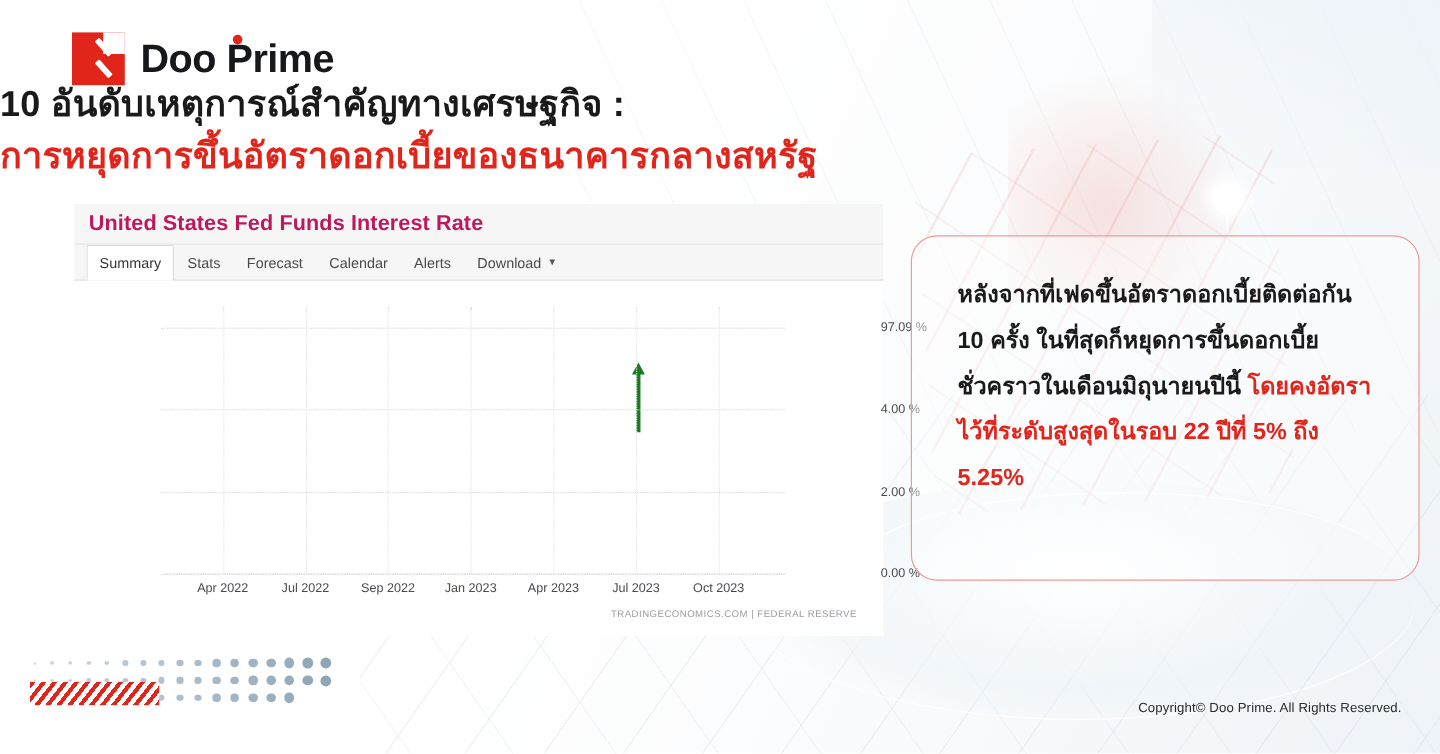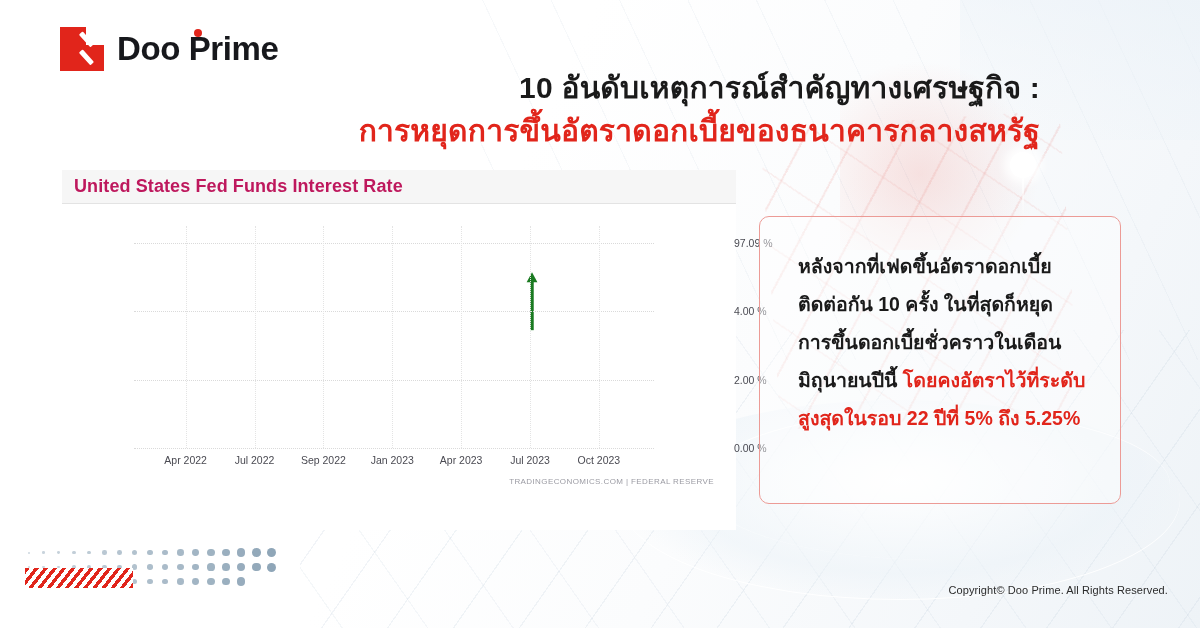--- a/index.html
+++ b/index.html
@@ -93,21 +93,21 @@
   #logo-text {
     margin-left: 13px; font-size: 33px; font-weight: 700; letter-spacing: -.4px;
     color: #17181c;
   }
   #logo-dot {
     position: absolute; left: 194px; top: 29px;
     width: 8px; height: 8px; border-radius: 50%; background: #e1251b;
   }
 
   
-  #headline { position: absolute; left: 0; top: 68px; width: 1040px; text-align: right; }
+  #headline { position: absolute; left: 0; top: 68px; width: 1040px; text-align: left; }
   #headline-line1 {
     font-size: 30px; font-weight: 700; color: #1a1a1a;
     letter-spacing: .2px; line-height: 1.35;
   }
   #headline-line2 {
     font-size: 30px; font-weight: 700; color: #e1251b;
     letter-spacing: .2px; line-height: 1.35; margin-top: 2px;
   }
 
   
@@ -161,25 +161,24 @@
   }
   #step-svg { position: absolute; left: 0; top: 0; }
   #arrow-svg { position: absolute; left: 0; top: 0; }
   #chart-credit {
     position: absolute; right: 22px; bottom: 14px;
     font-size: 8px; color: #9b9ba3; letter-spacing: .4px;
   }
 
   
   #callout {
-    position: absolute; left: 759px; top: 196px; width: 362px; height: 288px;
-    border: 1.6px solid #ec9b96; border-radius: 10px;
+    position: absolute; left: 759px; top: 196px; width: 424px; height: 288px;
+    border: 1.6px solid #ec9b96; border-radius: 22px;
     background: rgba(255,255,255,.42);
     padding: 30px 34px 0 38px;
-    margin-top: 20px;
   }
   #callout-text {
     font-size: 19.5px; line-height: 1.95; color: #1a1a1a; font-weight: 600;
   }
   #callout-text .hl { color: #e1251b; }
 
   
   #dotgrid { position: absolute; left: 24px; top: 548px; width: 260px; height: 44px; }
   .dot { position: absolute; border-radius: 50%; background: #8fa6b8; }
   #stripes {
@@ -223,20 +222,41 @@
   <div id="headline-line1">10 อันดับเหตุการณ์สำคัญทางเศรษฐกิจ :</div>
   <div id="headline-line2">การหยุดการขึ้นอัตราดอกเบี้ยของธนาคารกลางสหรัฐ</div>
 </div>
 
 <div id="chart-panel">
 
   <div id="chart-titlebar">
     <div id="chart-title">United States Fed Funds Interest Rate</div>
   </div>
 
+  <div id="chart-tabs">
+    <div class="chart-tab active">
+      <span>Summary</span>
+    </div>
+    <div class="chart-tab">
+      <span>Stats</span>
+    </div>
+    <div class="chart-tab">
+      <span>Forecast</span>
+    </div>
+    <div class="chart-tab">
+      <span>Calendar</span>
+    </div>
+    <div class="chart-tab">
+      <span>Alerts</span>
+    </div>
+    <div class="chart-tab">
+      <span>Download</span>
+      <span class="caret">▼</span>
+    </div>
+  </div>
 
   <div id="chart-body">
     <div id="plot">
 
       <div id="axis-bottom"></div>
       <svg id="step-svg" width="520" height="222">
           <path d="M 0 213.5 L L 28.7 213.5 L 28.7 204.9 L 74.6 204.9 L 74.6 187.8 L 97.6 187.8 L 97.6 162.2 L 120.5 162.2 L 120.5 136.6 L 166.4 136.6 L 166.4 111.0 L 212.4 111.0 L 212.4 85.4 L 235.3 85.4 L 235.3 68.3 L 281.2 68.3 L 281.2 59.8 L 304.2 59.8 L 304.2 51.2 L 350.1 51.2 L 350.1 42.7 L 396.0 42.7 L 396.0 34.2 L 510.8 34.2 L 510.8 34.2 L 520 34.2" fill="none" stroke="#7798c8" stroke-width="1.8" stroke-linejoin="miter"></path>
         </svg>
       <svg id="arrow-svg" width="520" height="222">
           <line x1="398.02649006622516" y1="104.16923076923077" x2="398.02649006622516" y2="54.15384615384616" stroke="#1a7a21" stroke-width="3.4"></line>

